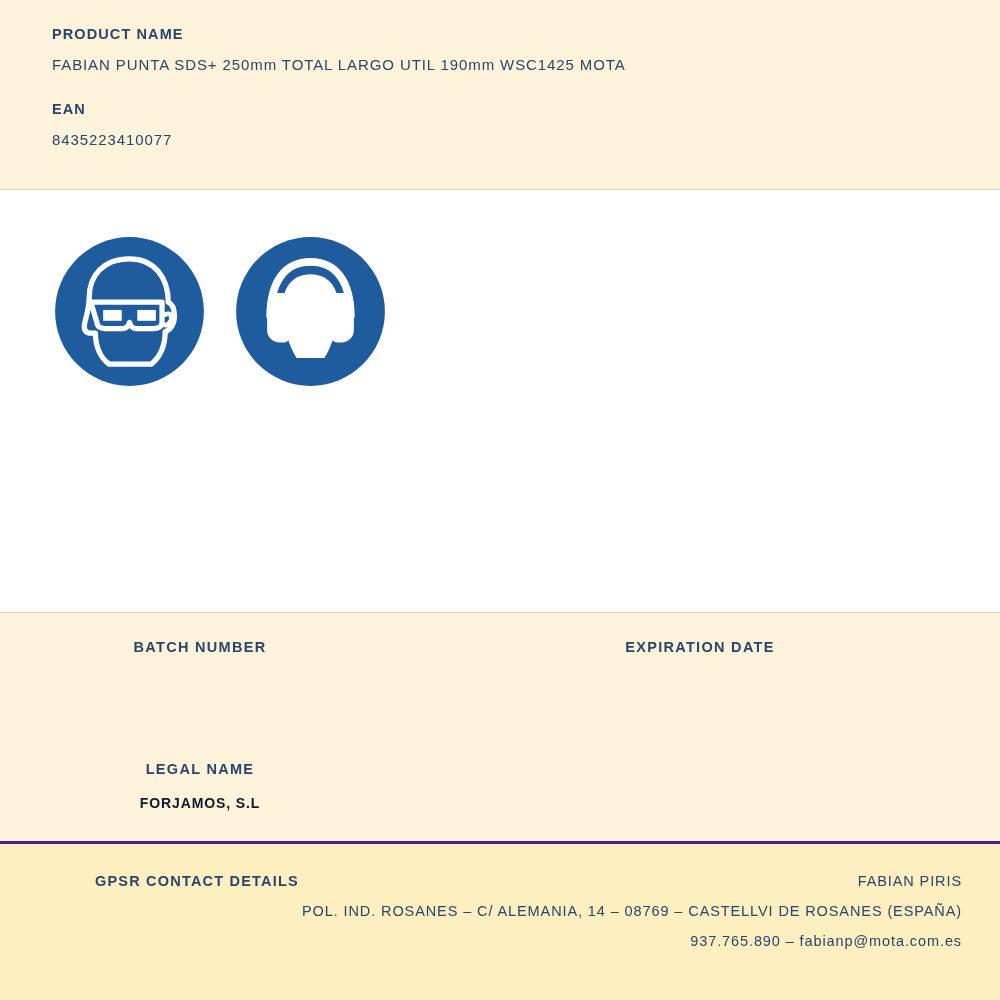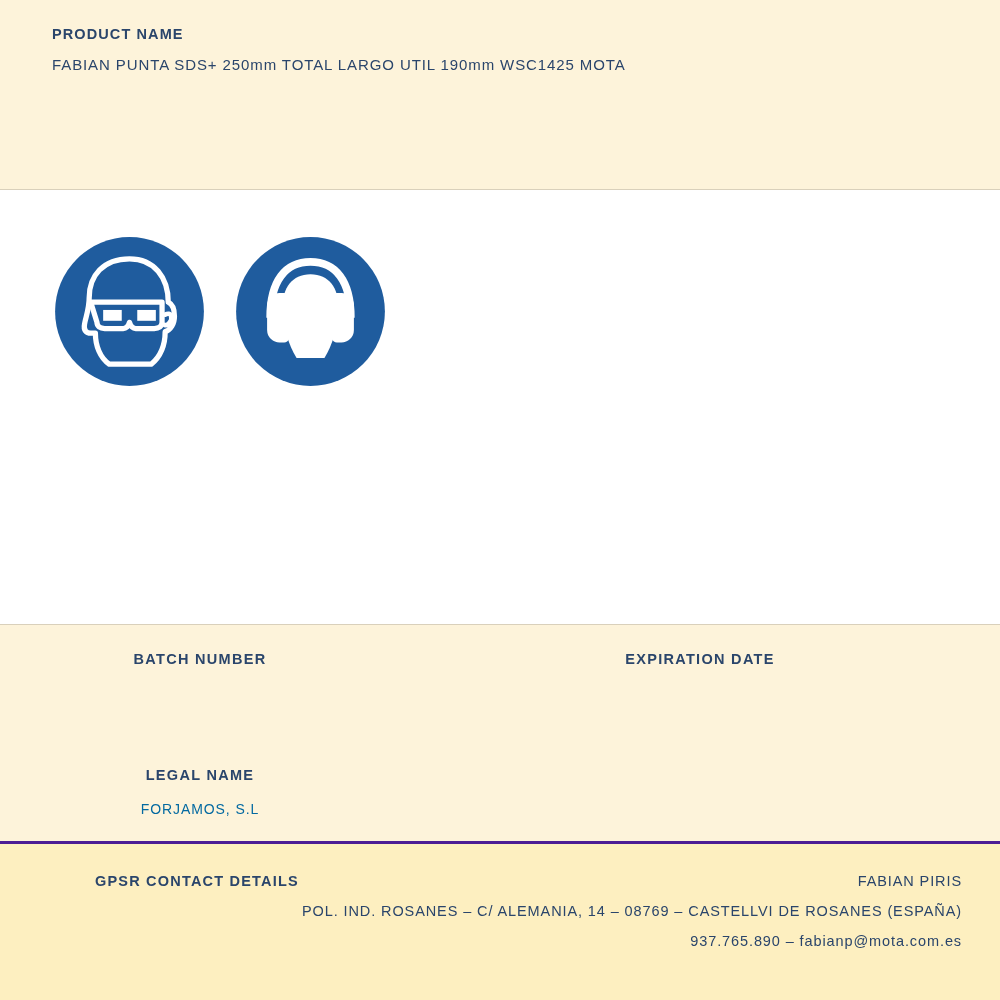--- a/index.html
+++ b/index.html
@@ -89,23 +89,23 @@
   .col-title {
     font-size: 14.5px;
     font-weight: bold;
     letter-spacing: 1.3px;
     color: #2a456b;
     margin: 0 0 18px 0;
   }
   .col-value {
     font-size: 14px;
     letter-spacing: 0.9px;
-    font-weight: 400;
-    color: #0369a1;
-    margin: 2px;
+    font-weight: 700;
+    color: #0f172a;
+    margin: 8px;
     min-height: 18px;
   }
   .batch-gap { height: 62px; }
 
   
   .section-footer {
     background: #fdefc0;
     box-sizing: border-box;
     padding: 22px 38px 26px 52px;
     height: 156px;
@@ -135,20 +135,22 @@
 </style>
 </head>
 <body>
 
 <div class="page">
 
   <div class="section-top">
     <p class="field-label">PRODUCT NAME</p>
     <p class="field-value">FABIAN PUNTA SDS+ 250mm TOTAL LARGO UTIL 190mm WSC1425 MOTA</p>
     <div class="spacer-28"></div>
+    <p class="field-label">EAN</p>
+    <p class="field-value">8435223410077</p>
   </div>
 
   <div class="section-pictograms">
     <div class="picto-row">
 
       <svg class="picto" viewBox="0 0 100 100">
         <circle cx="50" cy="50" r="48" fill="#1f5c9e"></circle>
 
         <path d="M50 16
                  C33 16 24 27 24 41

